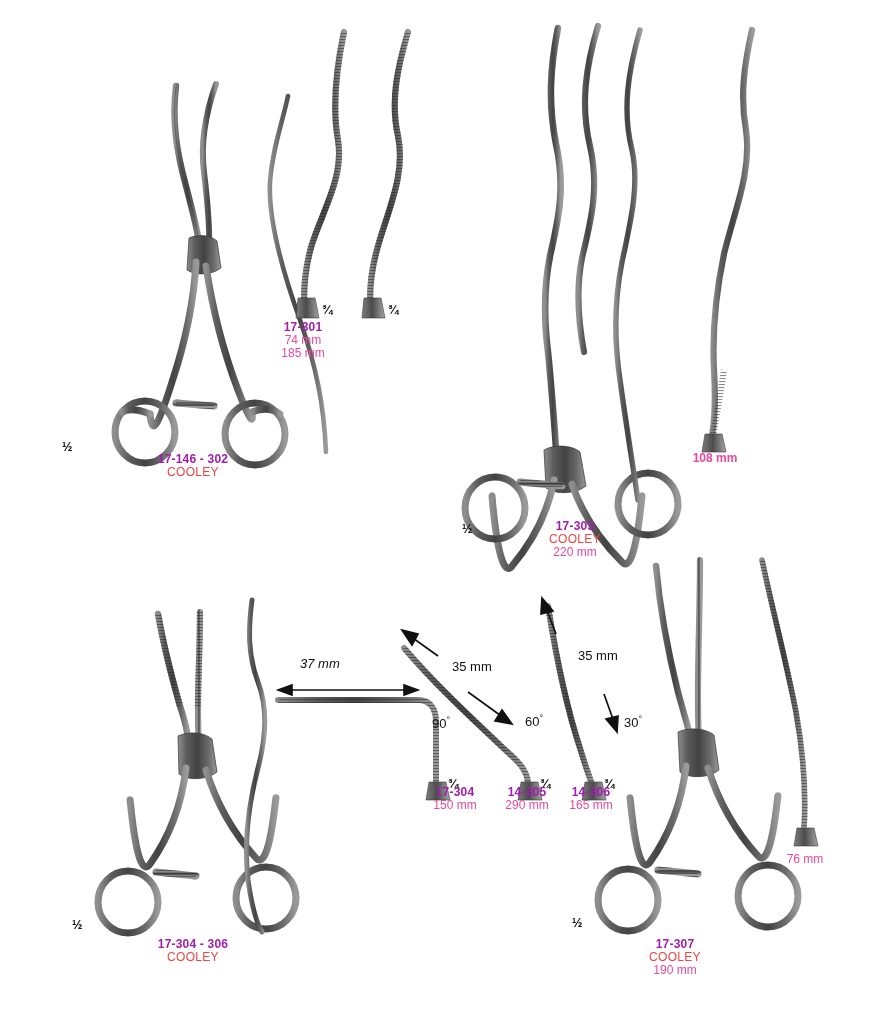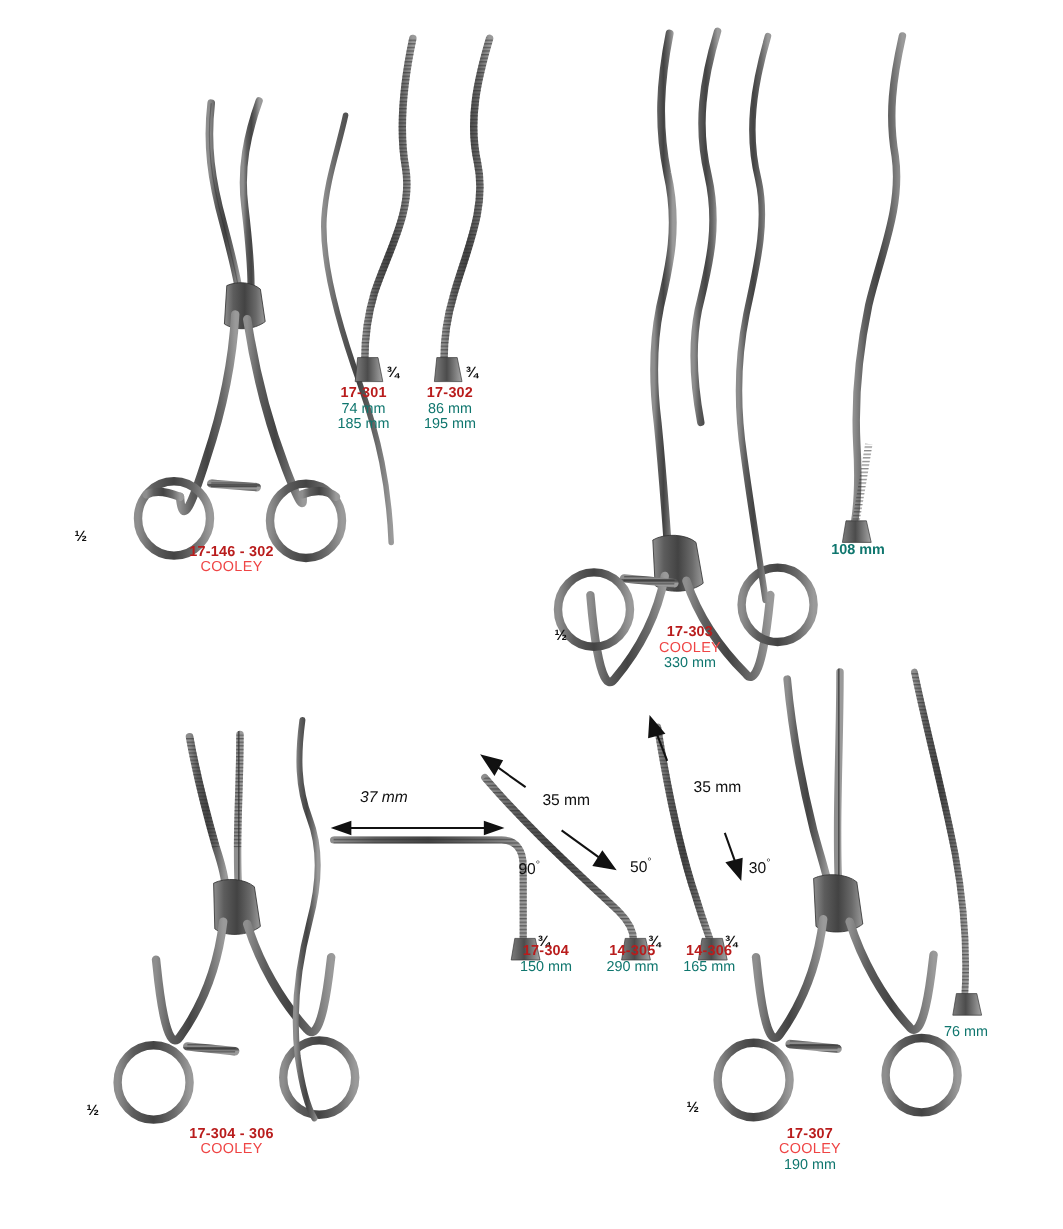--- a/index.html
+++ b/index.html
@@ -5,23 +5,23 @@
   html,body{margin:0;padding:0;background:#ffffff;}
   body{
     width:886px;height:1024px;position:relative;overflow:hidden;
     font-family:"Liberation Sans", sans-serif;
     color:#1a1a1a;
     -webkit-font-smoothing:antialiased;
   }
   #page{position:absolute;inset:0;background:#fff;}
   svg.art{position:absolute;left:0;top:0;width:886px;height:1024px;overflow:visible;}
   .lbl{position:absolute;text-align:center;line-height:13px;white-space:nowrap;}
-  .code{font-weight:bold;font-size:12px;letter-spacing:.2px;color:#b91c1c;}
+  .code{font-weight:bold;font-size:12px;letter-spacing:.2px;color:#a21caf;}
   .name{font-size:12px;color:#ef4444;letter-spacing:.3px;}
-  .dim{font-size:12px;color:#0f766e;}
+  .dim{font-size:12px;color:#ec4899;}
   .frac{position:absolute;font-size:12.5px;font-weight:bold;color:#111;}
   .ann{position:absolute;font-size:13px;color:#111;white-space:nowrap;}
   .ann.deg sup{font-size:9px;}
 </style>
 </head>
 <body>
 
 <div id="page">
 
   <svg class="art" viewBox="0 0 886 1024">
@@ -199,47 +199,42 @@
   </div>
 
   <div class="frac" style="left:322px;top:303px;">¾</div>
   <div class="lbl" style="left:248px;top:321px;width:110px;">
     <div class="code">17-301</div>
     <div class="dim">74 mm</div>
     <div class="dim">185 mm</div>
   </div>
 
   <div class="frac" style="left:388px;top:303px;">¾</div>
-  <div class="lbl" style="left:320px;top:321px;width:110px;">
-    <div class="code">17-302</div>
-    <div class="dim">86 mm</div>
-    <div class="dim">195 mm</div>
-  </div>
 
   <div class="frac" style="left:462px;top:522px;">½</div>
   <div class="lbl" style="left:520px;top:520px;width:110px;">
     <div class="code">17-303</div>
     <div class="name">COOLEY</div>
-    <div class="dim">330 mm</div>
+    <div class="dim">220 mm</div>
   </div>
 
   <div class="lbl" style="left:660px;top:452px;width:110px;font-weight:bold;">
     <div class="dim">108 mm</div>
   </div>
 
   <div class="ann" style="left:300px;top:656px;font-style:italic;">37 mm</div>
 
   <div class="ann" style="left:452px;top:659px;">35 mm</div>
   <div class="ann" style="left:578px;top:648px;">35 mm</div>
 
   <div class="ann deg" style="left:432px;top:715px;">
     <span>90</span><sup>°</sup>
   </div>
   <div class="ann deg" style="left:525px;top:713px;">
-    <span>50</span><sup>°</sup>
+    <span>60</span><sup>°</sup>
   </div>
   <div class="ann deg" style="left:624px;top:714px;">
     <span>30</span><sup>°</sup>
   </div>
 
   <div class="frac" style="left:448px;top:777px;">¾</div>
   <div class="lbl" style="left:400px;top:786px;width:110px;">
     <div class="code">17-304</div>
     <div class="dim">150 mm</div>
   </div>

